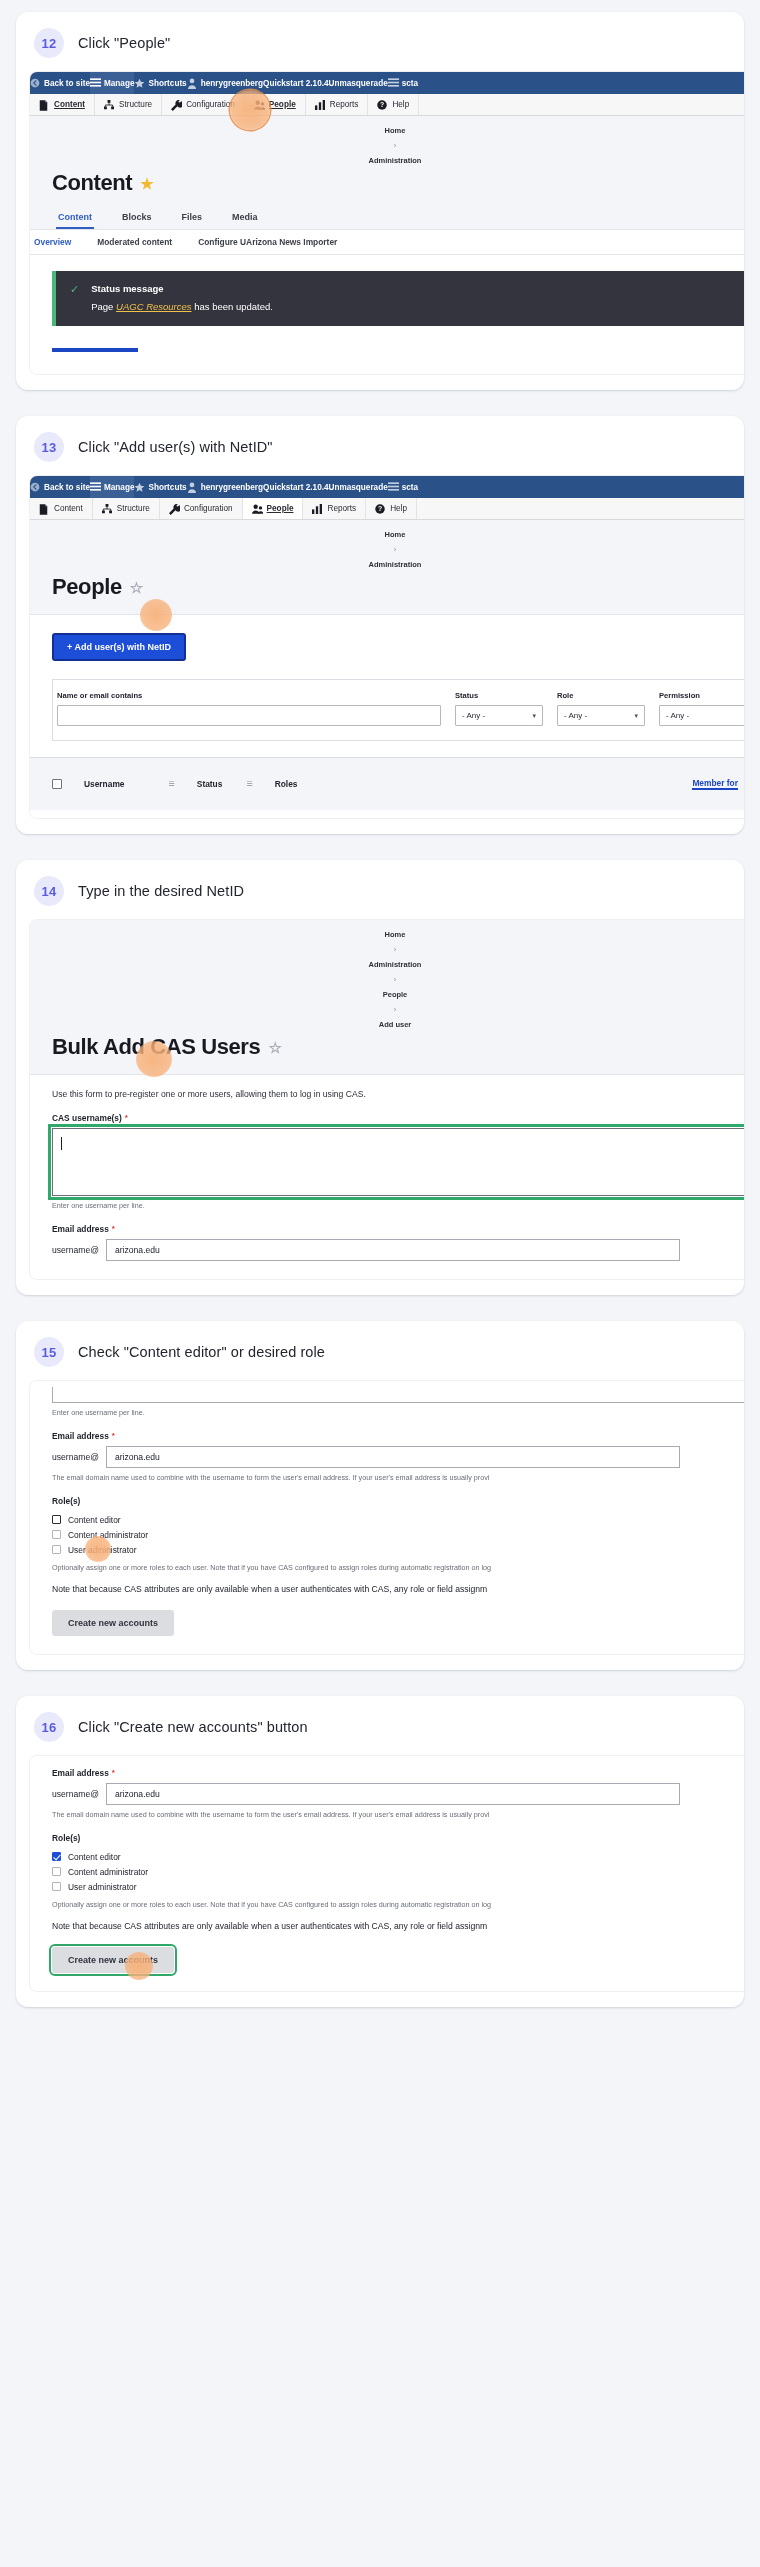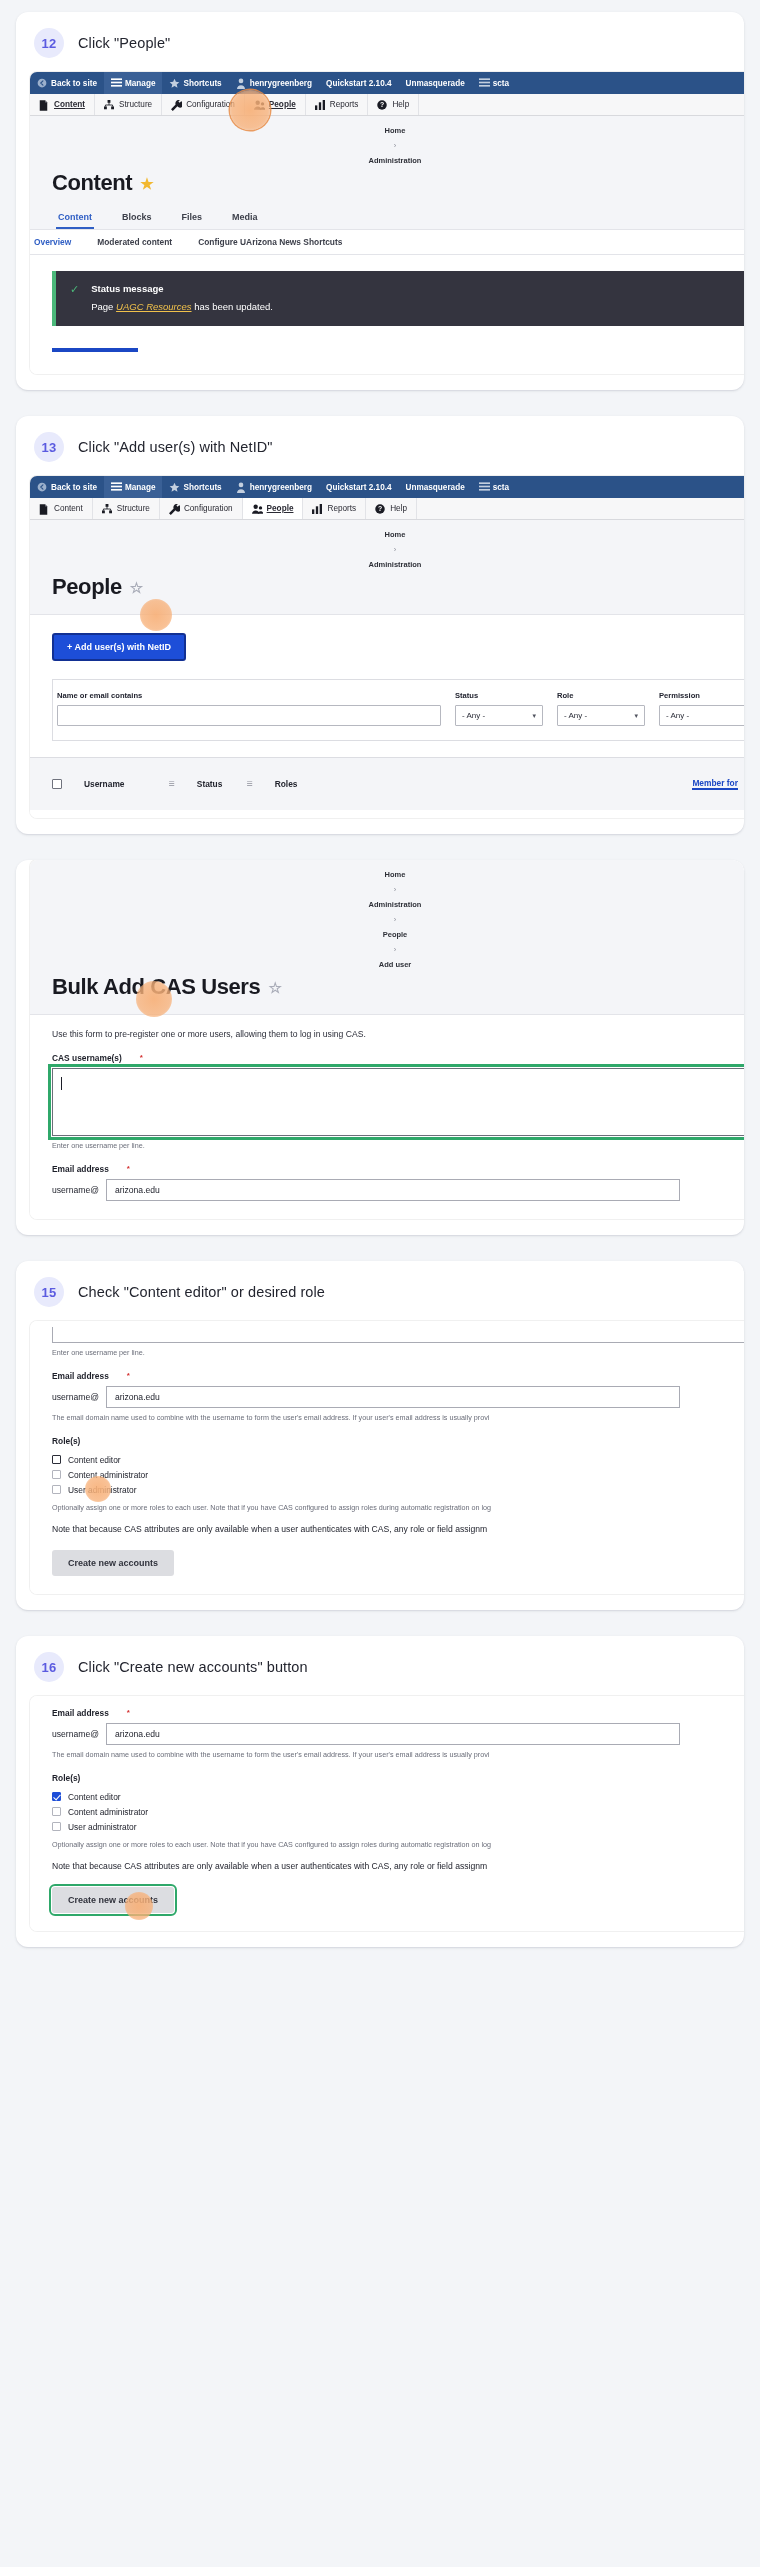--- a/index.html
+++ b/index.html
@@ -59,21 +59,21 @@
     align-items: stretch;
     height: 22px;
     white-space: nowrap;
     overflow: hidden;
   }
   .dt-item {
     display: flex; align-items: center; gap: 4px;
     color: #ffffff;
     font-size: 8.2px;
     font-weight: bold;
-    padding: 0 7px;
+    padding: 0 0;
   }
   .dt-item.active { background: #3a6096; }
   .dt-ico {
     display: inline-block; width: 10px; height: 10px;
     position: relative; flex: 0 0 auto;
   }
 
   
   .dt-bar2 {
     background: #f7f7f8;
@@ -188,21 +188,21 @@
   .cbx {
     width: 10px; height: 10px; border: 1px solid #6f727d; background: #fff; border-radius: 1px;
     flex: 0 0 auto;
   }
   .sort-ico { color: #8e909b; font-size: 7px; }
   .th-link { font-size: 8.4px; font-weight: bold; color: #1b47c4; box-shadow: inset 0 -2px 0 #1b47c4; padding-bottom: 2px;}
 
   
   .form-body { background: #fff; padding: 14px 22px 18px 22px; }
   .intro { font-size: 8.6px; color: #2c2e39; margin-bottom: 14px; }
-  .fl { font-size: 8.4px; font-weight: bold; color: #1d1f29; margin-bottom: 5px; display:flex; gap:18px; align-items:flex-start;}
+  .fl { font-size: 8.4px; font-weight: bold; color: #1d1f29; margin-bottom: 5px; display:flex; gap:3px; align-items:flex-start;}
   .req { color: #d32d2d; font-size: 8px; }
   .textarea {
     height: 68px; background: #fff;
     border: 1px solid #6b6e79;
     outline: 3px solid #2fa86a;
     outline-offset: 1px;
     position: relative;
   }
   .textarea.plain { outline: none; border: 1px solid #a9abb4; height: 30px; }
   .caret {
@@ -388,21 +388,21 @@
       <div class="tabs-primary">
         <div class="tab active">Content</div>
         <div class="tab">Blocks</div>
         <div class="tab">Files</div>
         <div class="tab">Media</div>
       </div>
     </div>
     <div class="tabs-secondary">
       <div class="tab active">Overview</div>
       <div class="tab">Moderated content</div>
-      <div class="tab">Configure UArizona News Shortcuts</div>
+      <div class="tab">Configure UArizona News Importer</div>
     </div>
 
     <div class="pg-body">
       <div class="status-msg">
         <div class="status-check">✓</div>
         <div>
           <div class="status-title">Status message</div>
           <div class="status-body">
             <span>Page </span><a href="#">UAGC Resources</a><span> has been updated.</span>
           </div>
@@ -591,20 +591,24 @@
         <div class="th" style="margin-left:22px;">Roles</div>
         <div class="th-link" style="margin-left:auto;">Member for</div>
       </div>
     </div>
 
     <div class="blob soft" style="left:110px;top:123px;width:32px;height:32px;"></div>
   </div>
 </div>
 
 <div class="step-card">
+  <div class="step-head">
+    <div class="step-num">14</div>
+    <div class="step-text">Type in the desired NetID</div>
+  </div>
 
   <div class="shot" style="margin-left:14px;margin-right:-16px;">
     <div class="pg-head" style="padding-bottom:12px;">
       <div class="crumbs">
         <span>Home</span>
         <span class="sep">›</span>
         <span>Administration</span>
         <span class="sep">›</span>
         <span>People</span>
         <span class="sep">›</span>

